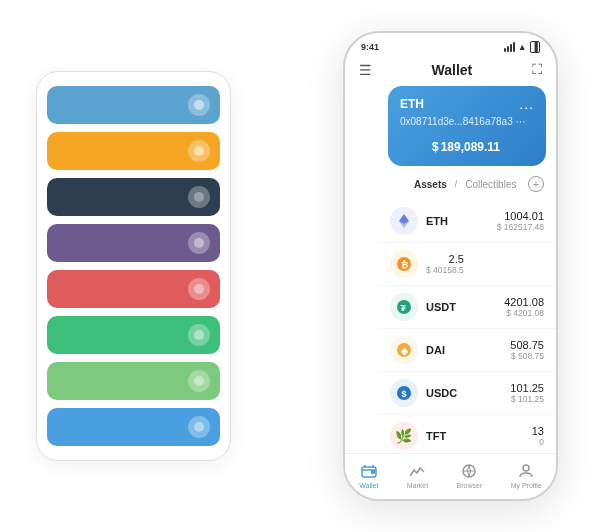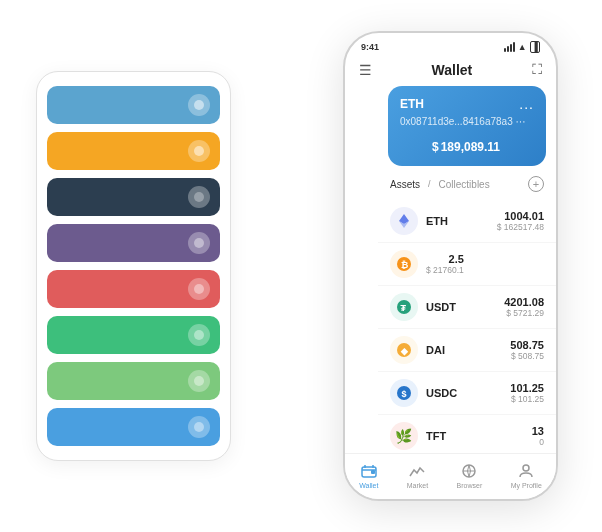--- a/index.html
+++ b/index.html
@@ -182,21 +182,22 @@
 
     .assets-tabs {
       display: flex;
       gap: 8px;
       align-items: center;
       font-size: 10px;
     }
 
     .assets-tab-active {
       color: #333;
-      font-weight: 400;
+      font-weight: 700;
+      margin-left: 24px;
     }
 
     .assets-tab-sep {
       color: #999;
       font-size: 9px;
     }
 
     .assets-tab-inactive {
       color: #999;
     }
@@ -245,21 +246,21 @@
       font-weight: 600;
       color: #222;
     }
 
     .asset-values {
       text-align: right;
     }
 
     .asset-amount {
       font-size: 11px;
-      font-weight: 700;
+      font-weight: 400;
       color: #222;
     }
 
     .asset-usd {
       font-size: 8.5px;
       color: #999;
     }
 
     
     .bottom-nav {
@@ -435,35 +436,35 @@
 
         <div class="asset-item">
           <div class="asset-icon" style="background:#fff5e6;">
             <svg width="16" height="16" viewBox="0 0 16 16">
                 <circle cx="8" cy="8" r="7" fill="#f7931a"></circle>
                 <text x="5" y="12" font-size="9" fill="white" font-weight="bold">₿</text>
               </svg>
           </div>
           <div class="asset-values">
             <div class="asset-amount">2.5</div>
-            <div class="asset-usd">$ 21760.1</div>
+            <div class="asset-usd">$ 40158.5</div>
           </div>
         </div>
 
         <div class="asset-item">
           <div class="asset-icon" style="background:#e8f7f3;">
             <svg width="16" height="16" viewBox="0 0 16 16">
                 <circle cx="8" cy="8" r="7" fill="#26a17b"></circle>
                 <text x="4.5" y="12" font-size="9" fill="white" font-weight="bold">₮</text>
               </svg>
           </div>
           <span class="asset-name">USDT</span>
           <div class="asset-values">
             <div class="asset-amount">4201.08</div>
-            <div class="asset-usd">$ 5721.29</div>
+            <div class="asset-usd">$ 4201.08</div>
           </div>
         </div>
 
         <div class="asset-item">
           <div class="asset-icon" style="background:#fef8ec;">
             <svg width="16" height="16" viewBox="0 0 16 16">
                 <circle cx="8" cy="8" r="7" fill="#f5ac37"></circle>
                 <text x="5" y="12" font-size="9" fill="white" font-weight="bold">◆</text>
               </svg>
           </div>

